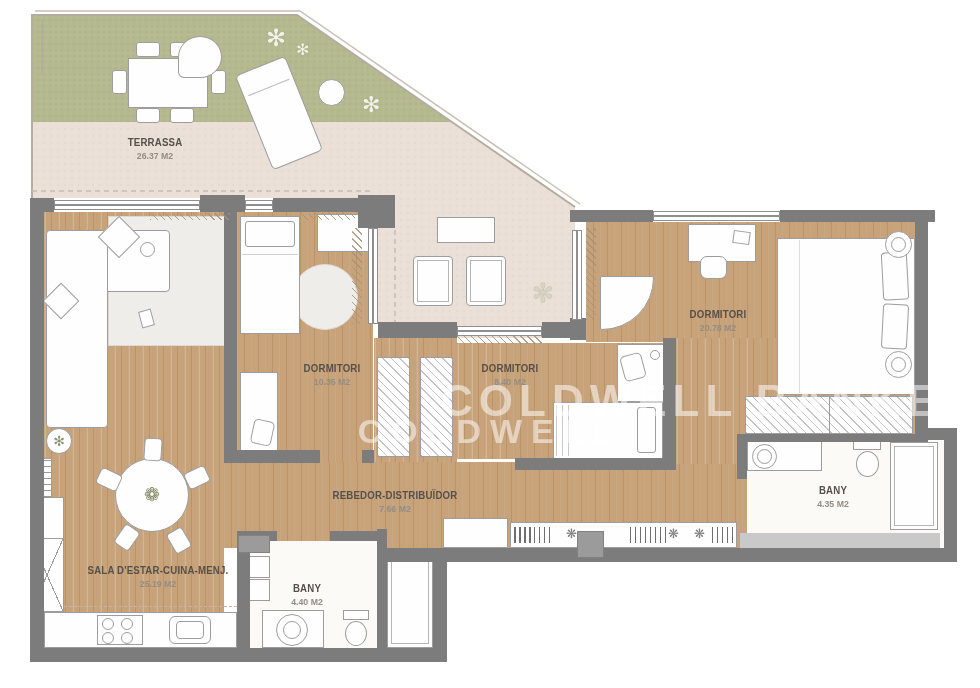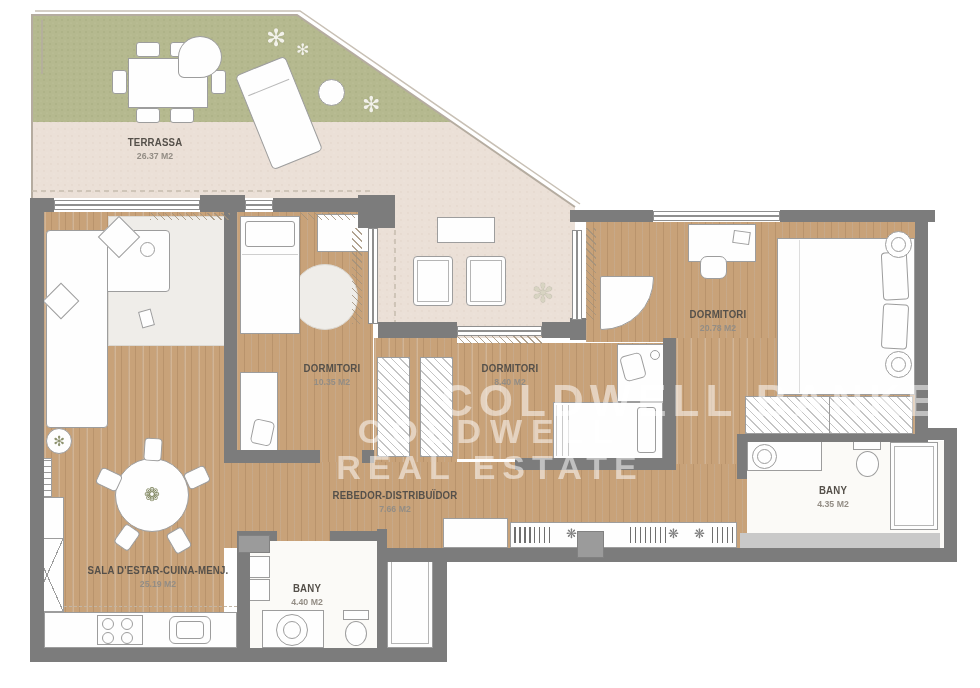--- a/index.html
+++ b/index.html
@@ -276,15 +276,14 @@
     <span class="nm">BANY</span>
     <span class="ar">4.40 M2</span>
   </div>
   <div class="lbl" style="left:783px;top:484px;width:100px;z-index:20;">
     <span class="nm">BANY</span>
     <span class="ar">4.35 M2</span>
   </div>
 
   <div class="wm wm1">COLDWELL BANKER</div>
   <div class="wm wm2">COLDWELL</div>
-  <div class="wm wm3">REAL ESTATE</div>
 
 </div>
 
 </body></html>

